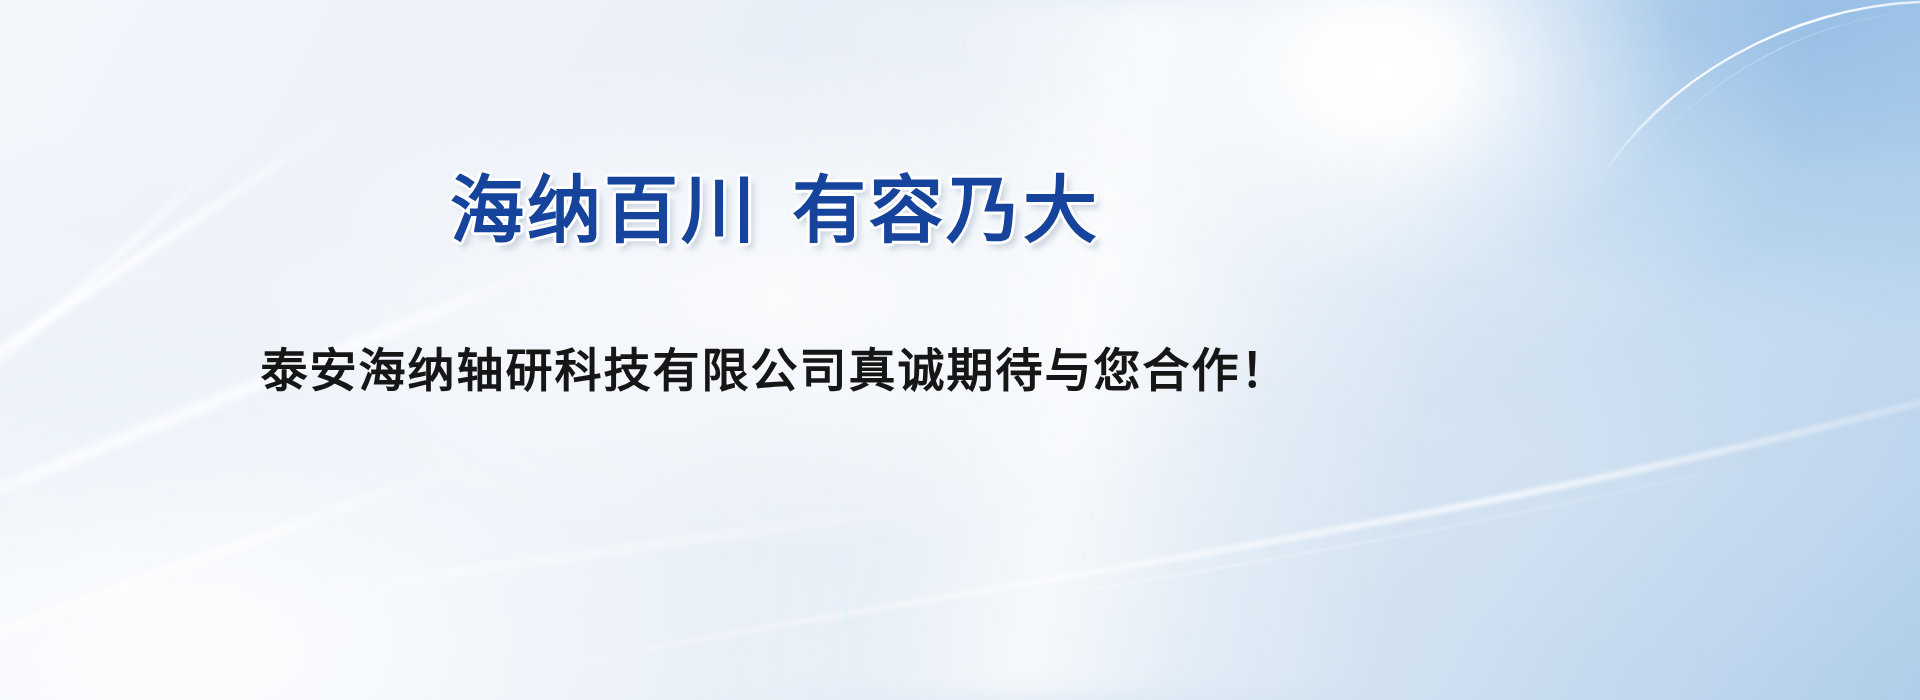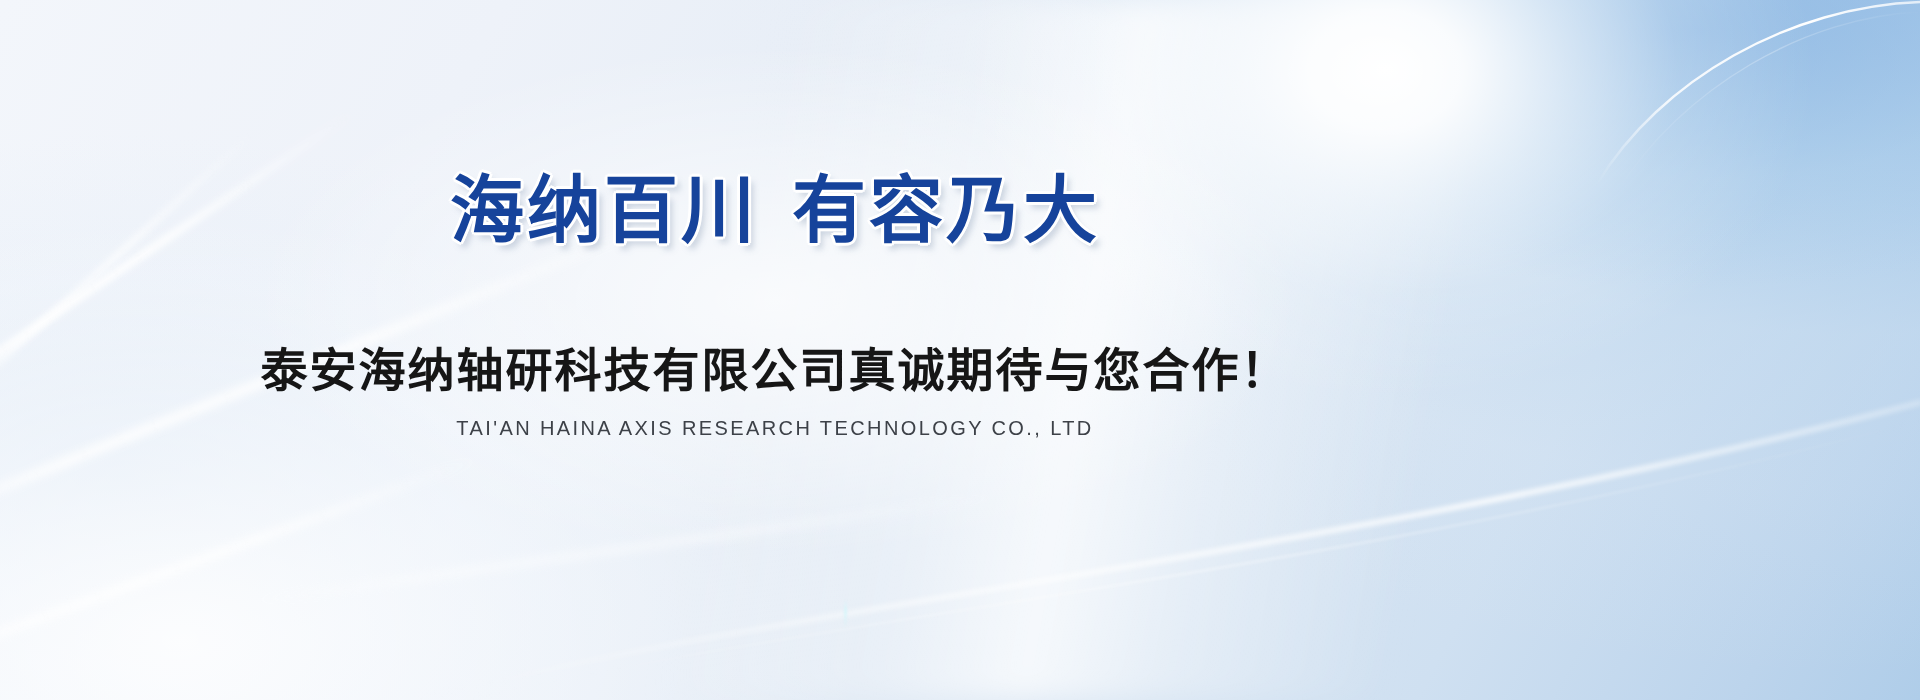--- a/index.html
+++ b/index.html
@@ -256,16 +256,15 @@
   <div class="sliver"></div>
 
   <div id="content">
 
     <div class="headline">
       <span>海纳百川</span><span class="gap"></span><span>有容乃大</span>
     </div>
 
     <div class="tagline">泰安海纳轴研科技有限公司真诚期待与您合作！</div>
 
-    <div class="subline">TAI'AN HAINA AXIS RESEARCH TECHNOLOGY CO., LTD</div>
 
   </div>
 </div>
 
 </body></html>

